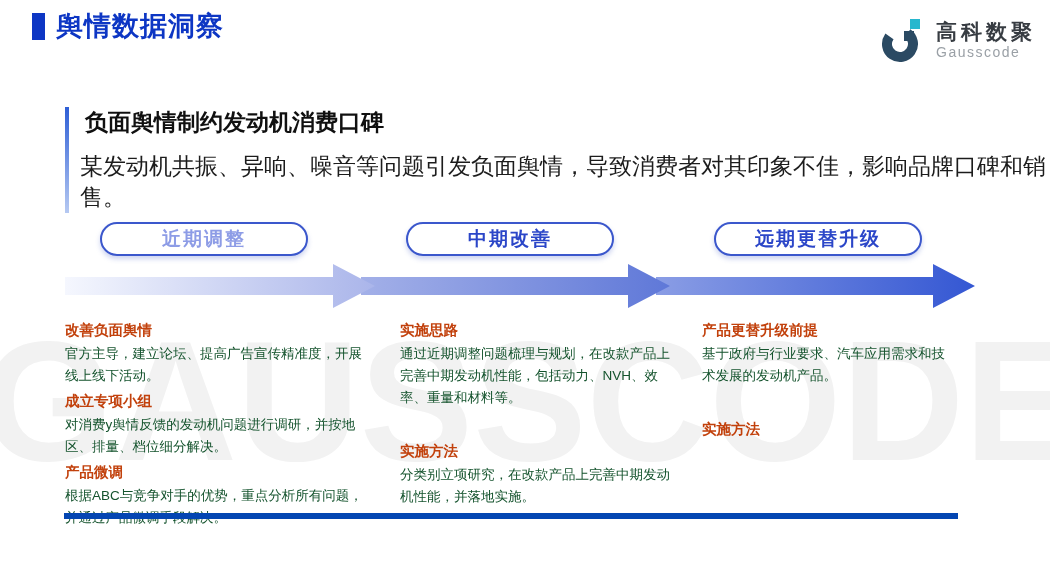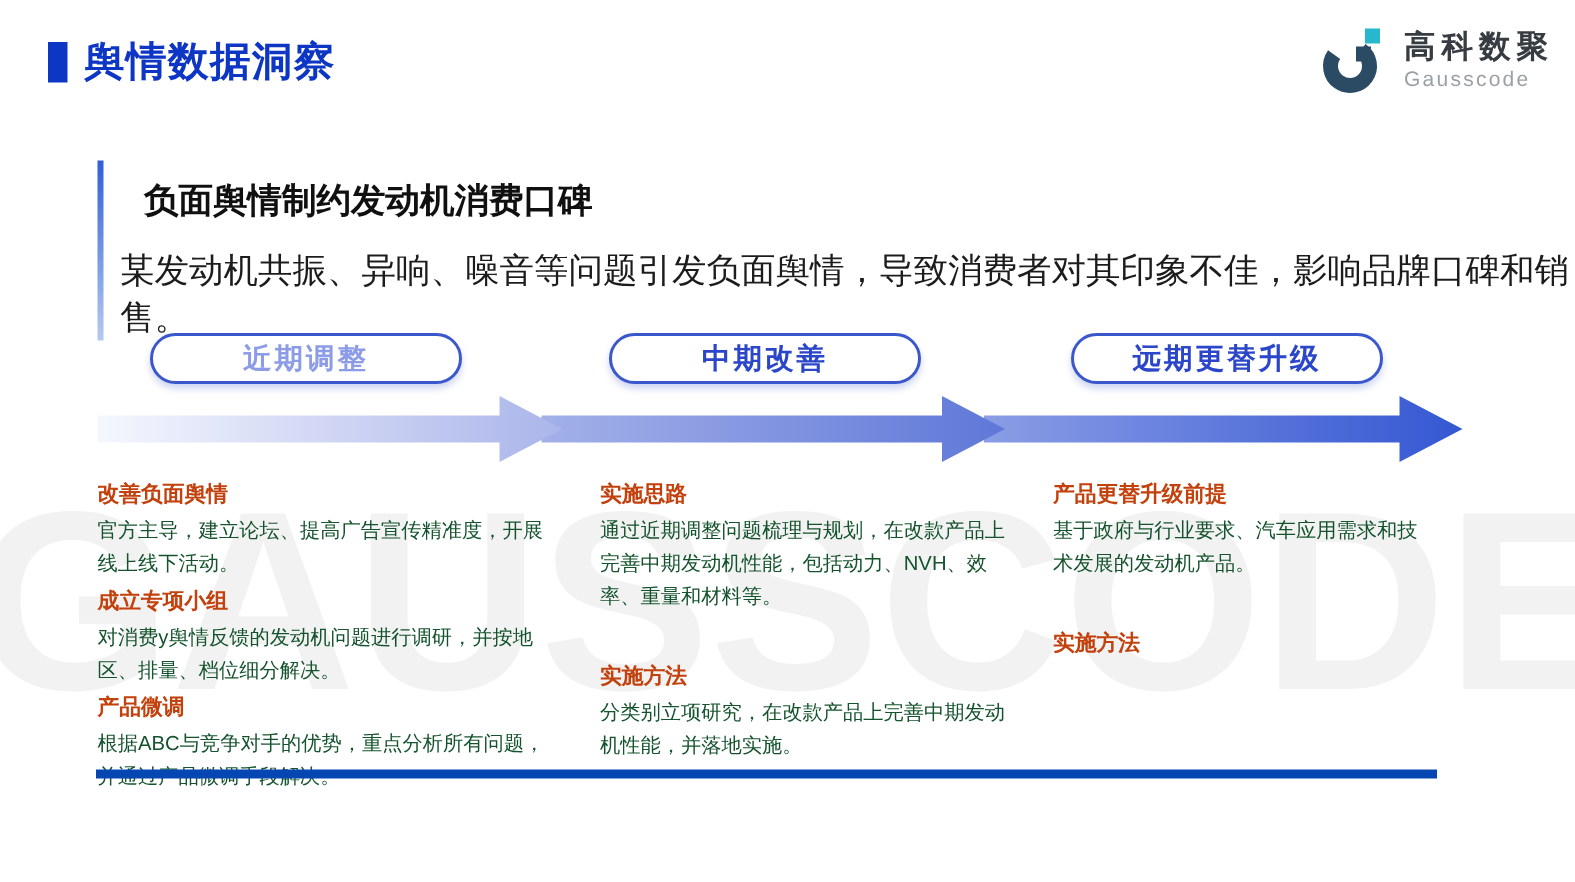--- a/index.html
+++ b/index.html
@@ -7,35 +7,35 @@
     position:relative;width:1050px;height:588px;background:#ffffff;
     overflow:hidden;font-family:"Liberation Sans",sans-serif;
   }
   
   .watermark{
     position:absolute;left:-18px;top:316px;z-index:0;
     font-size:170px;font-weight:bold;color:#f2f2f2;line-height:1;
     letter-spacing:0px;white-space:nowrap;user-select:none;
   }
   
-  .header{position:absolute;top:23px;left:32px;display:flex;align-items:center;gap:11px;z-index:2;}
+  .header{position:absolute;top:8px;left:32px;display:flex;align-items:center;gap:11px;z-index:2;}
   .header-bar{width:13px;height:27px;background:#0d36c4;}
   .header-title{margin:0;font-size:27px;font-weight:bold;color:#0d36c4;letter-spacing:1px;}
   
   .logo{position:absolute;top:17px;right:14px;display:flex;align-items:center;gap:9px;z-index:2;}
   .logo-text{display:flex;flex-direction:column;line-height:1.15;}
   .logo-cn{font-size:21px;font-weight:bold;color:#373c42;letter-spacing:4px;}
   .logo-en{font-size:14px;color:#9aa0a6;letter-spacing:1.5px;}
   
   .insight{position:absolute;left:65px;top:102px;padding-left:15px;z-index:2;}
   .insight::before{
     content:"";position:absolute;left:0;top:5px;bottom:0;width:4px;
     background:linear-gradient(#2e5fd6,#b6c9f2);
   }
-  .insight-heading{margin:16px;font-size:23px;font-weight:bold;color:#101010;}
+  .insight-heading{margin:5px;font-size:23px;font-weight:bold;color:#101010;}
   .insight-desc{margin:13px 0 0 0;font-size:23px;color:#1c1c1c;}
   
   .pill{
     position:absolute;top:222px;width:204px;height:30px;z-index:2;
     border:2px solid #3b57cc;border-radius:18px;background:#ffffff;
     display:flex;align-items:center;justify-content:center;
     font-size:19px;font-weight:bold;letter-spacing:2px;
     box-shadow:0 3px 5px rgba(76,100,200,0.28);cursor:pointer;
   }
   .pill-1{left:100px;color:#8d9ce6;}

